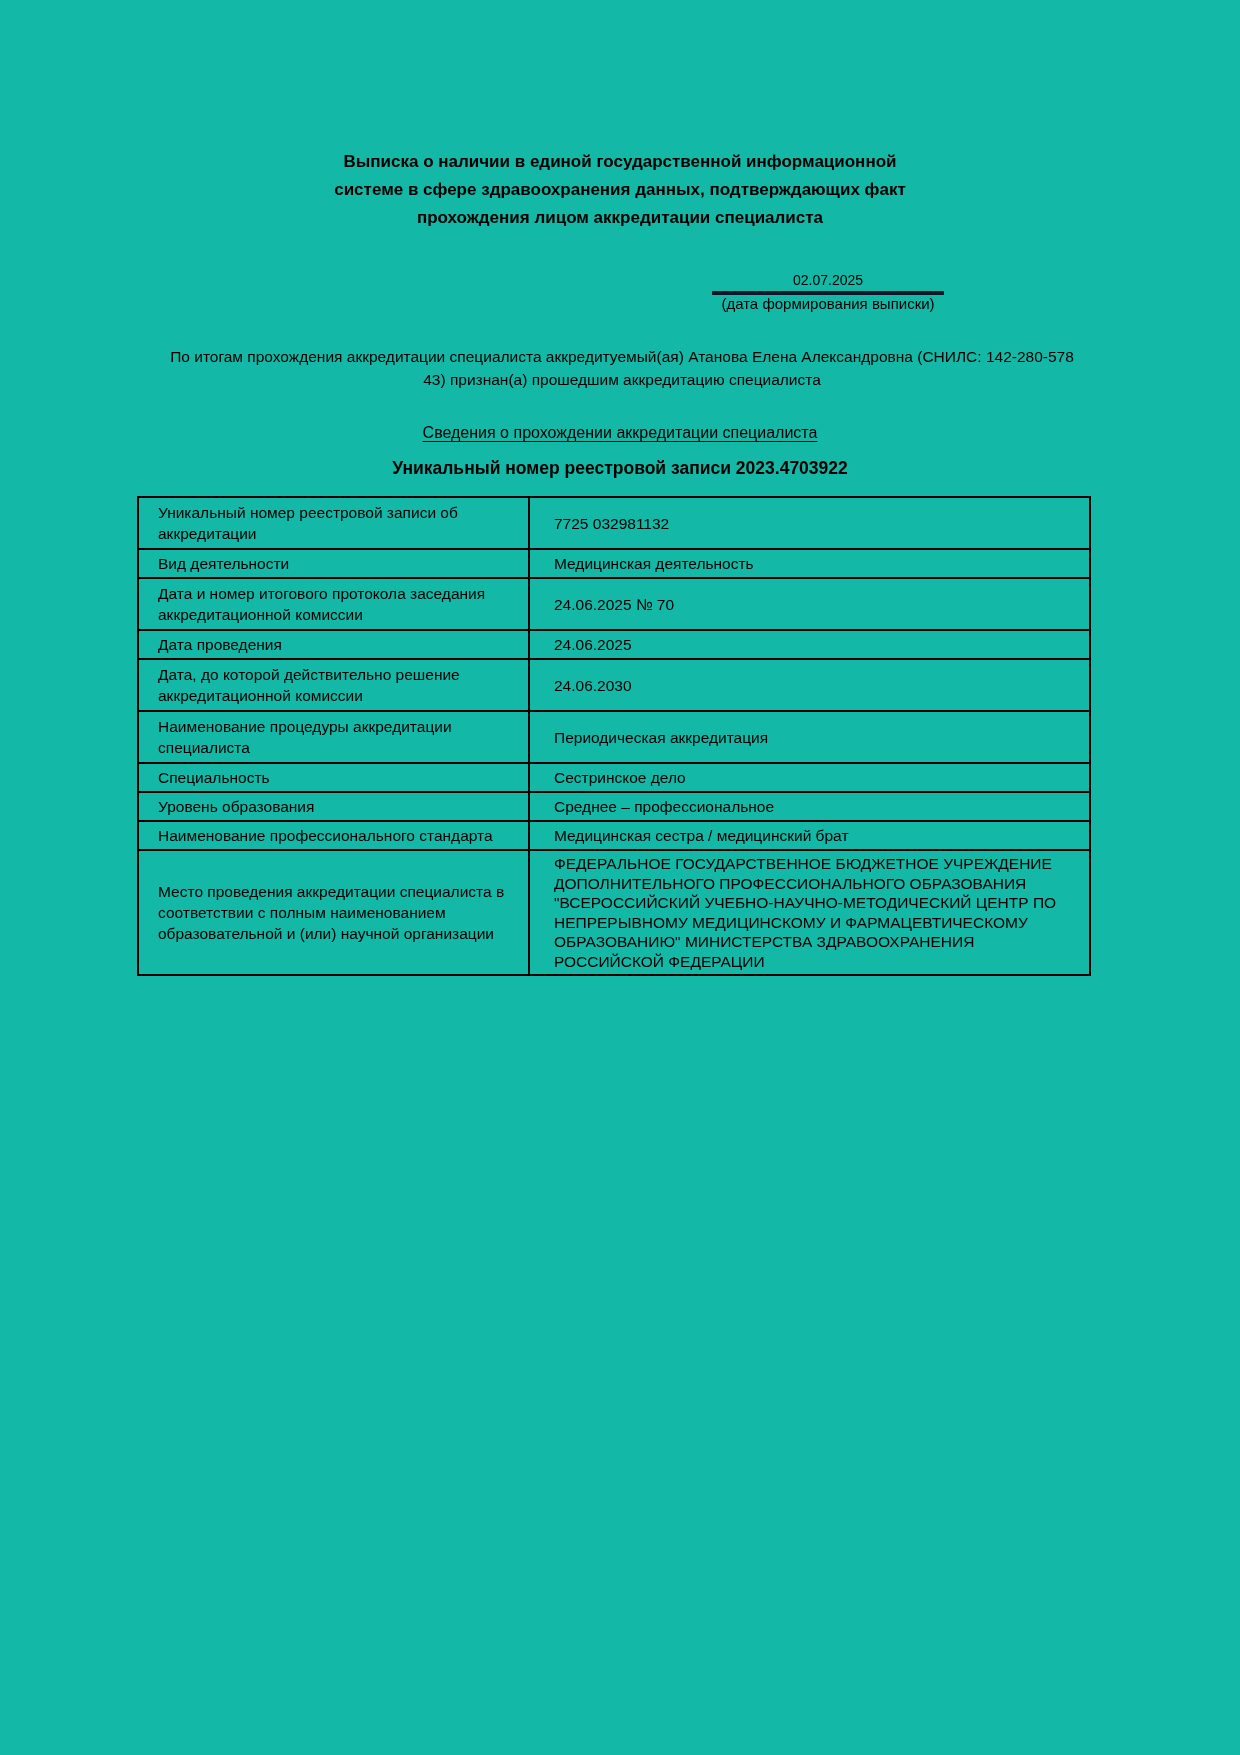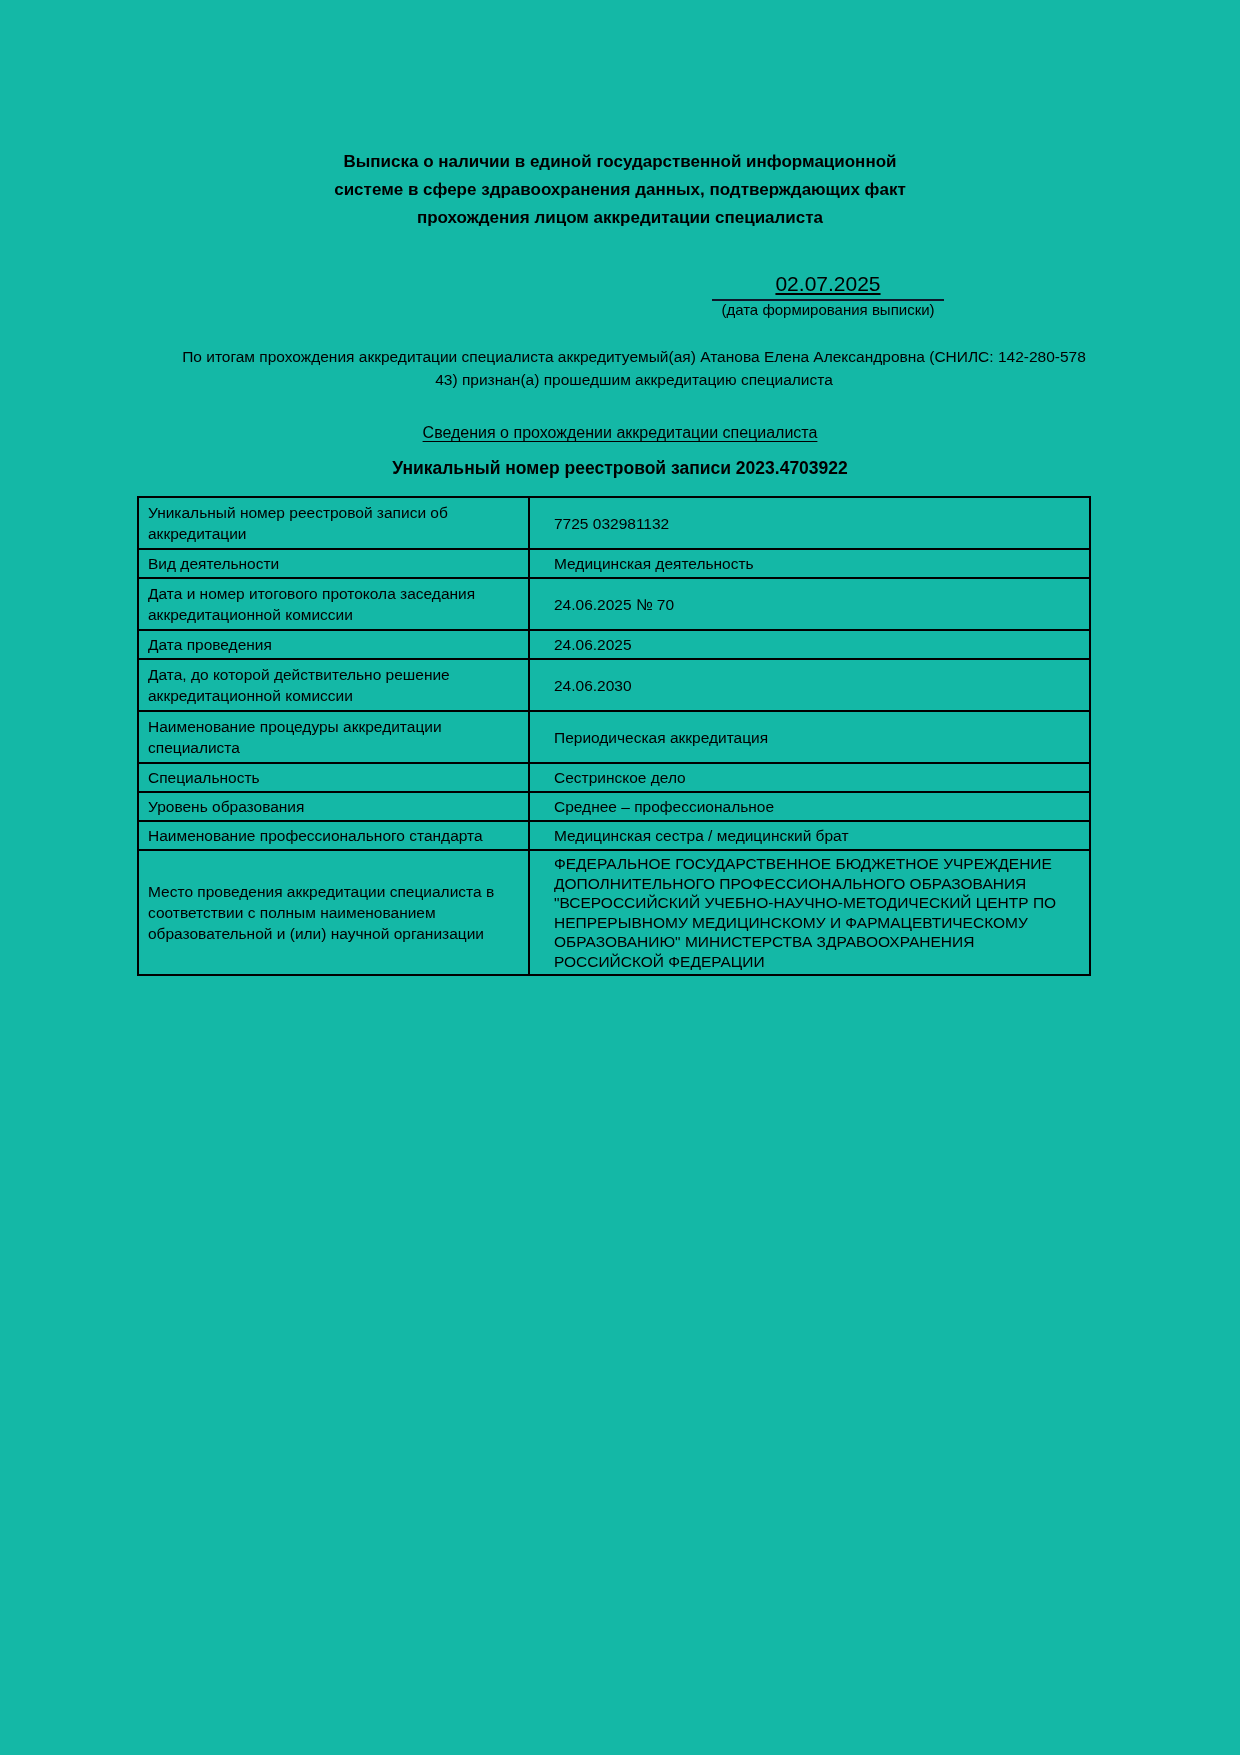--- a/index.html
+++ b/index.html
@@ -23,34 +23,33 @@
     white-space: pre-line;
   }
   .date-block {
     position: absolute;
     top: 272px; left: 712px;
     width: 232px;
     text-align: center;
   }
   .date-value {
     display: block;
-    font-size: 21px;
+    font-size: 14px;
     padding: 0 0 3px 0;
-    border-bottom: 2px solid #0f172a;
-    text-decoration: underline;
+    border-bottom: 4px solid #0f172a;
   }
   .date-caption {
     display: block;
     font-size: 15px;
     padding-top: 0;
     white-space: nowrap;
   }
   .intro {
     position: absolute;
-    top: 346px; left: 84px;
+    top: 346px; left: 72px;
     width: 1100px;
     margin: 0;
     text-align: center;
     font-size: 15.5px;
     line-height: 22.5px;
     white-space: pre-line;
   }
   .section-heading {
     position: absolute;
     top: 424px; left: 0; width: 100%;
@@ -74,21 +73,21 @@
     table-layout: fixed;
     font-size: 15.5px;
     line-height: 21px;
   }
   table.acc-table td {
     border: 2px solid #000000;
     vertical-align: middle;
     box-sizing: border-box;
     word-wrap: break-word;
   }
-  td.label-cell { padding: 3px 8px 3px 9px; }
+  td.label-cell { padding: 3px 8px 3px 19px; }
   td.value-cell { padding: 3px 10px 3px 24px; }
   tr.row-short td { height: 20px; }
   tr.row-tall  td { height: 52px; }
   tr.row-xl    td { height: 118px; }
   tr.row-xl td.value-cell { line-height: 19.5px; }
 </style>
 </head>
 <body>
 
 <div class="page">

